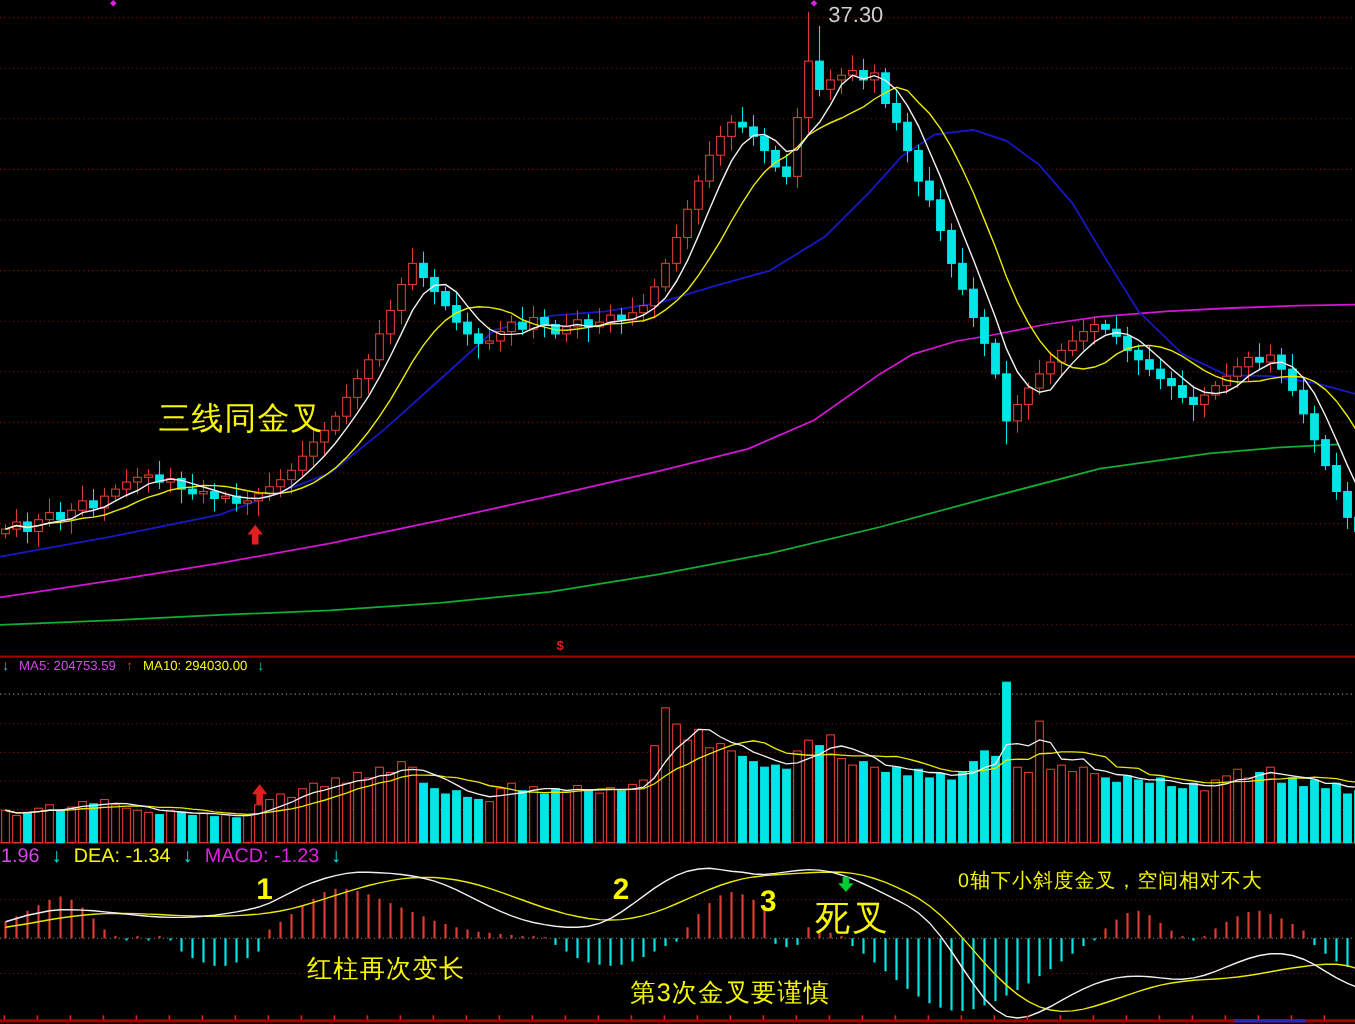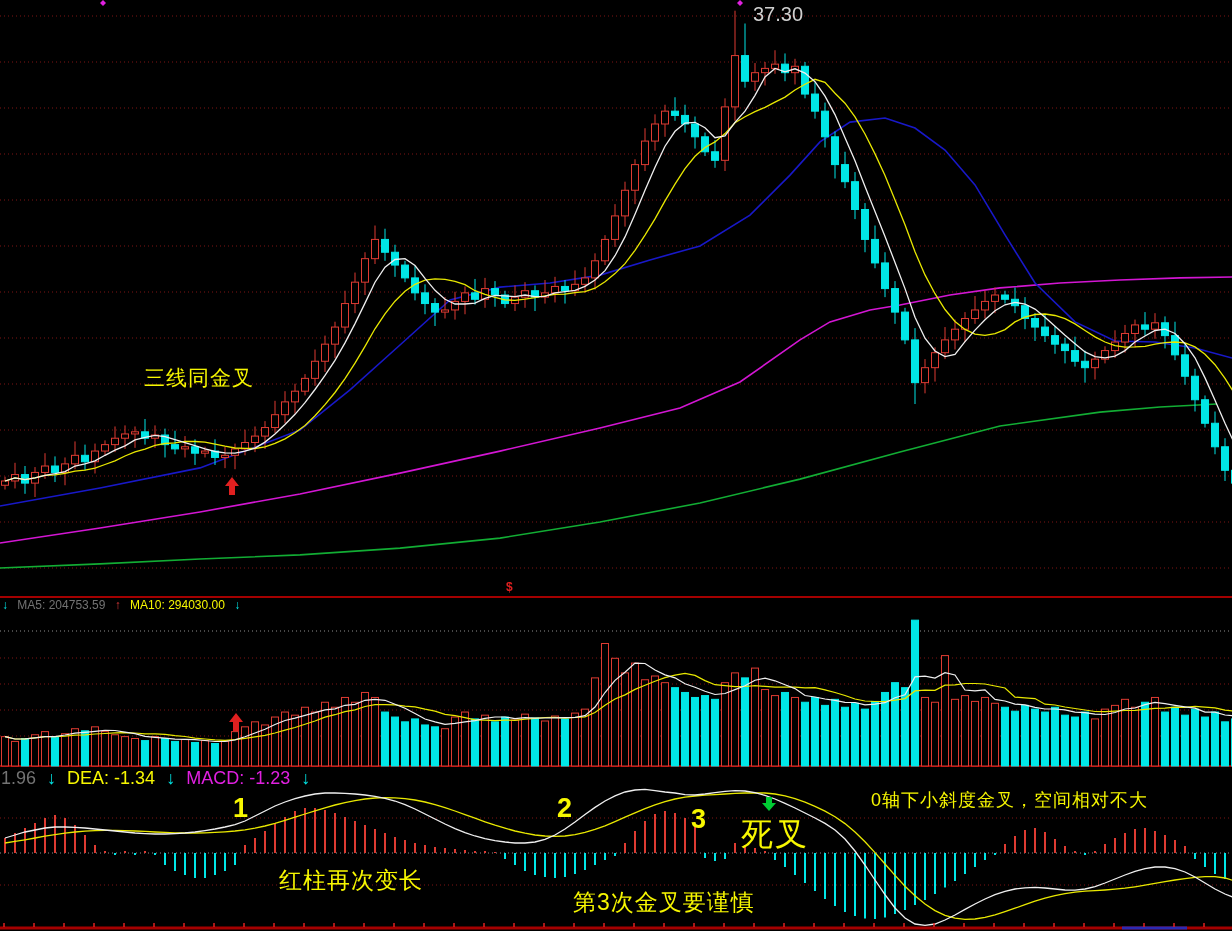--- a/index.html
+++ b/index.html
@@ -7,23 +7,23 @@
   body {
     width:1232px; height:931px; position:relative; overflow:hidden;
     font-family:"Liberation Sans","DejaVu Sans",sans-serif;
   }
   #stage { position:absolute; left:0; top:0; width:1232px; height:931px; }
   svg#chart-svg { position:absolute; left:0; top:0; }
   .ann { position:absolute; white-space:nowrap; line-height:1; }
   .yellow { color:#f7f700; }
   .cyan   { color:#00e6e6; }
   .red    { color:#e03a3a; }
-  .white  { color:#737373; }
+  .white  { color:#d946ef; }
   .magenta{ color:#e020e0; }
-  #ann-three   { left:144px; top:367px; font-size:21px; letter-spacing:1px; }
+  #ann-three   { left:144px; top:367px; font-size:29px; letter-spacing:1px; }
   #peak-label  { left:753px; top:4px;  font-size:20px; color:#cfcfcf; }
   #s-marker    { left:506px; top:581px; font-size:12px; font-weight:bold; color:#e02020; }
   #vol-header  { left:2px;  top:599px; font-size:12px; }
   #vol-header span { margin-right:6px; }
   #macd-header { left:1px;  top:769px; font-size:18px; }
   #macd-header span { margin-right:6px; }
   .hdr-arrow { font-weight:bold; }
   .cross-num { font-size:27px; font-weight:bold; color:#f7f700; }
   #num1 { left:233px; top:795px; }
   #num2 { left:557px; top:795px; }

